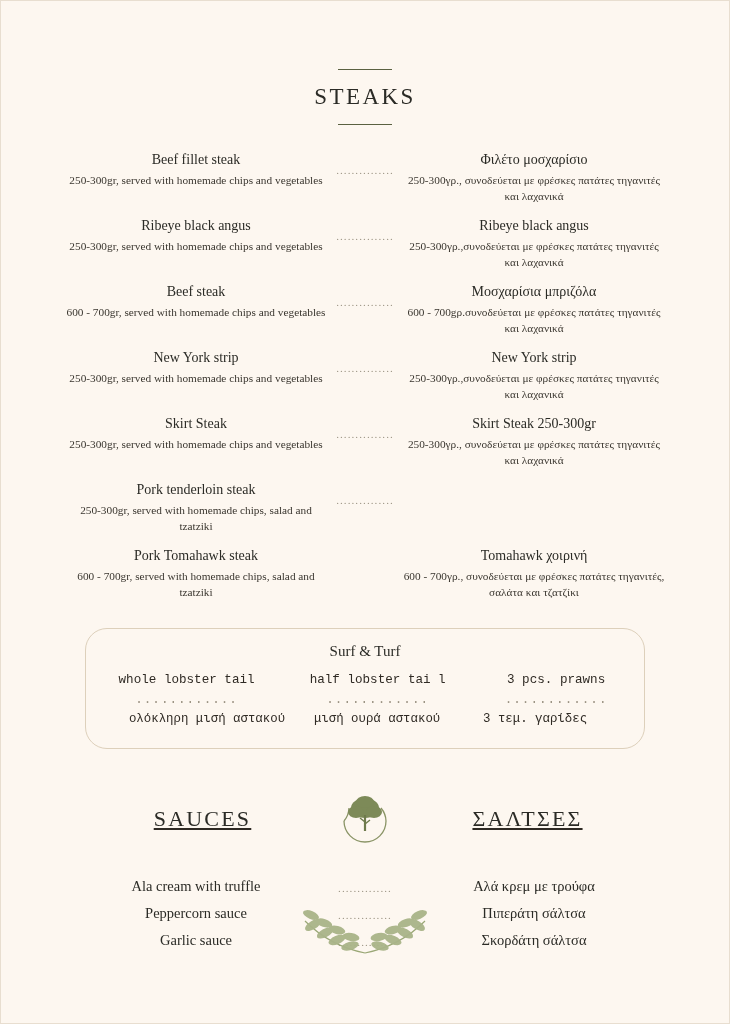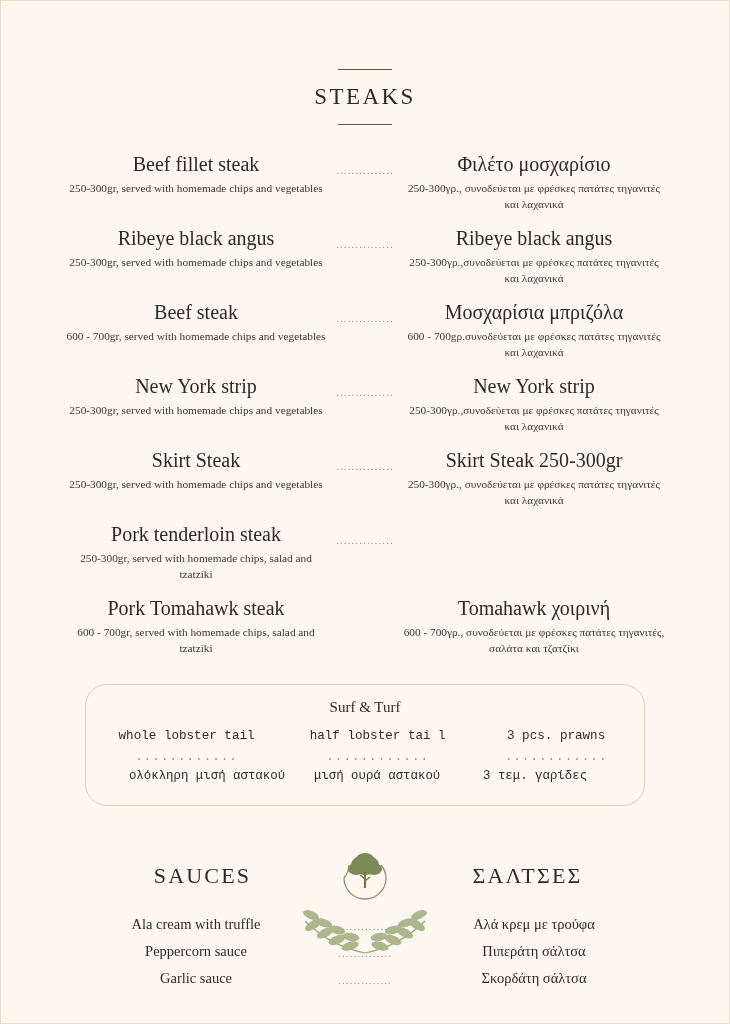--- a/index.html
+++ b/index.html
@@ -51,21 +51,21 @@
   .row {
     display: grid;
     grid-template-columns: 1fr 76px 1fr;
     align-items: start;
     margin-bottom: 13px;
   }
   .col {
     text-align: center;
   }
   .item-name {
-    font-size: 20px;
+    font-size: 14px;
     line-height: 1.35;
     color: #2b2b26;
   }
   .item-desc {
     font-size: 11.3px;
     line-height: 1.42;
     color: #3a362f;
     margin-top: 2px;
   }
   .dots {
@@ -103,35 +103,36 @@
   .surf-line.gr .cell { font-size: 12.4px; }
   .surf-dots { color: #9c9484; letter-spacing: 1px; }
 
   
   .sauces-head {
     display: grid;
     grid-template-columns: 1fr 110px 1fr;
     align-items: center;
     margin-top: 42px;
     padding: 0 94px;
+    text-decoration: underline;
   }
   .sauces-head .title {
     font-size: 22px;
     letter-spacing: 2.2px;
     text-align: center;
     color: #2b2b26;
   }
   .tree-logo {
     display: flex;
     justify-content: center;
     align-items: center;
   }
 
   .sauces {
-    margin-top: 12px;
+    margin-top: 31px;
     padding: 0 64px;
   }
   .sauce-row {
     display: grid;
     grid-template-columns: 1fr 76px 1fr;
     align-items: center;
     margin-bottom: 10px;
   }
   .sauce-row .col { font-size: 14.5px; color: #2b2b26; }
   .sauce-row .dots { padding-top: 3px; }

